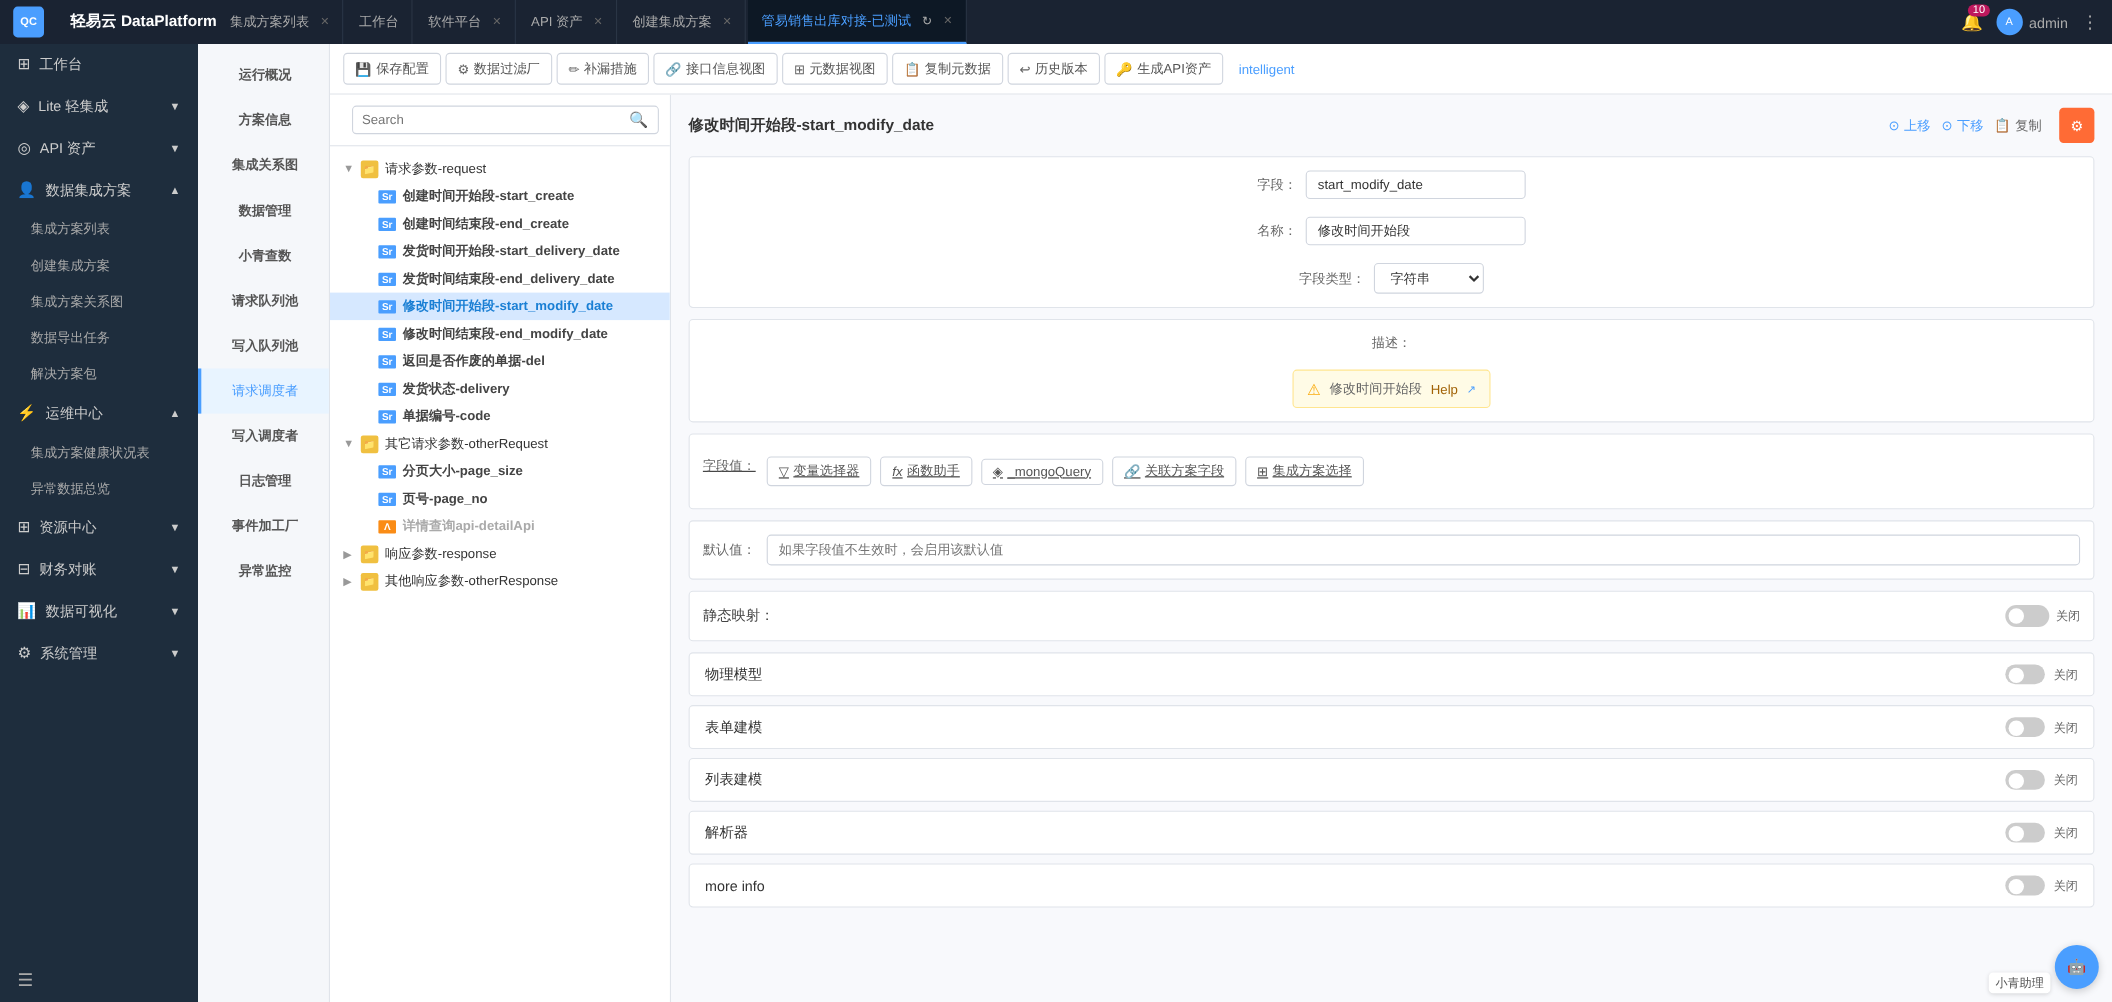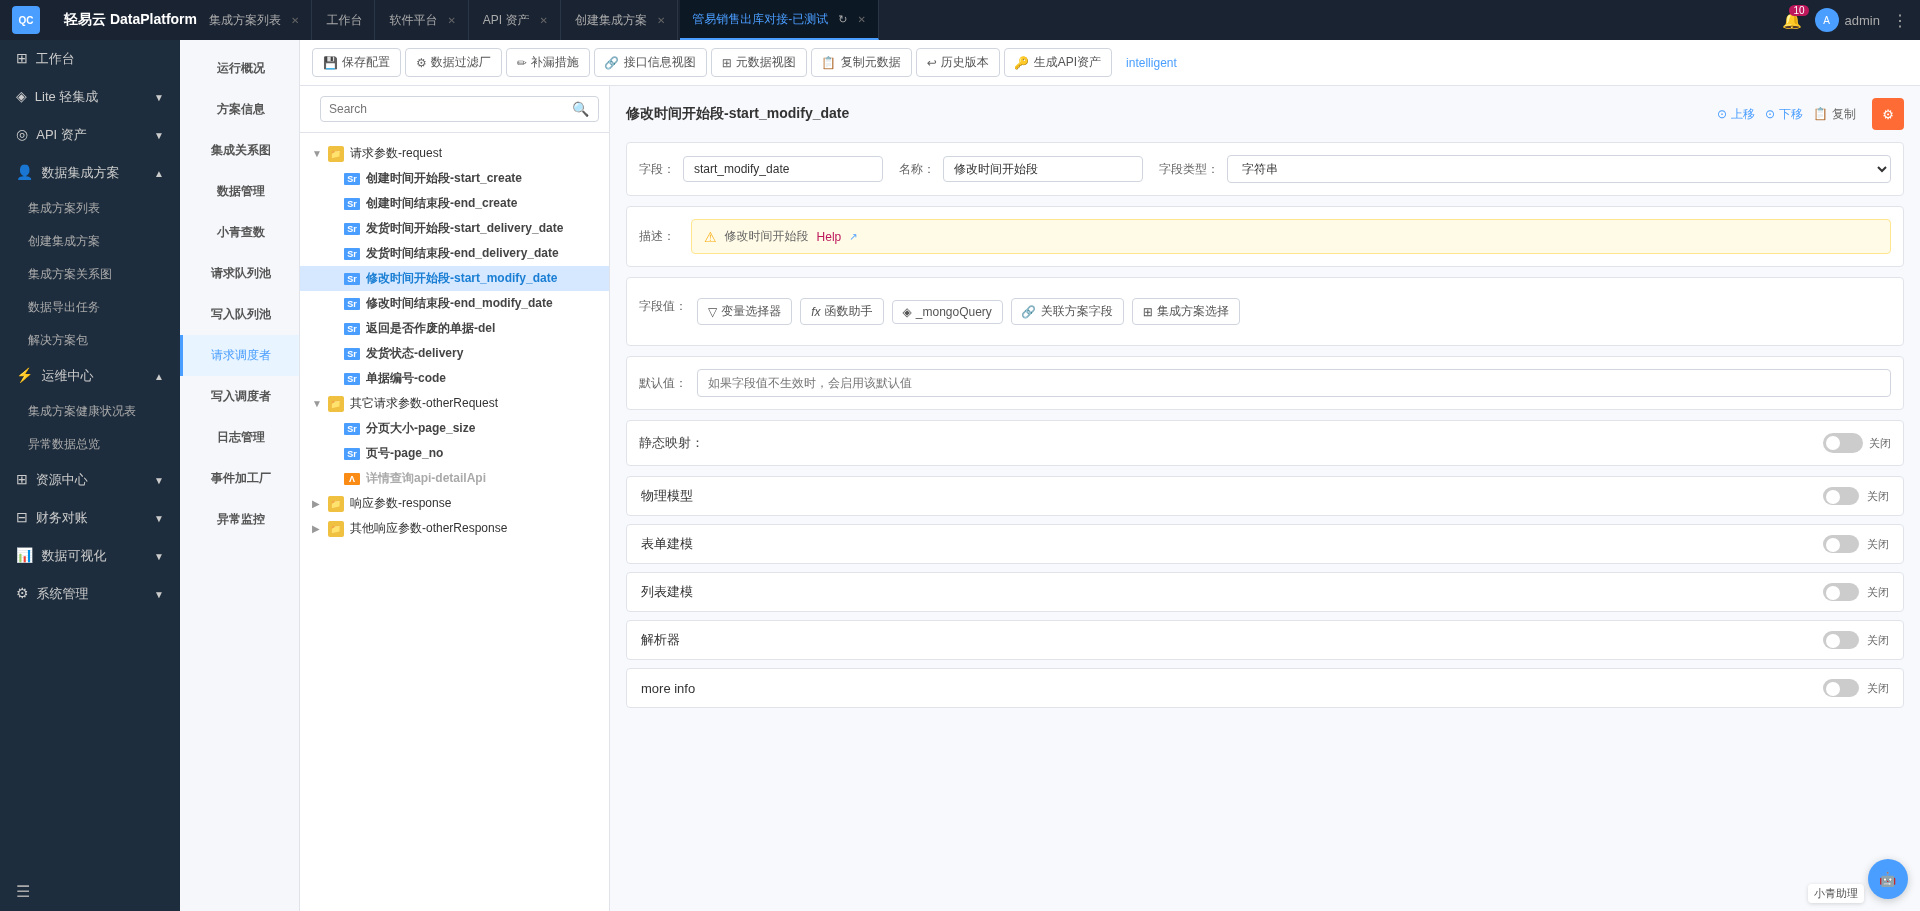--- a/index.html
+++ b/index.html
@@ -77,21 +77,21 @@
     .settings-gear { width: 32px; height: 32px; background: #ff6b35; border-radius: 4px; display: flex; align-items: center; justify-content: center; color: white; cursor: pointer; }
     .form-group { display: flex; align-items: center; gap: 8px; }
     .form-input { border: 1px solid #d0d5de; border-radius: 4px; padding: 5px 10px; font-size: 12px; color: #333; outline: none; background: white; }
     .form-input.wide { width: 200px; }
     .form-select { border: 1px solid #d0d5de; border-radius: 4px; padding: 5px 10px; font-size: 12px; color: #333; outline: none; background: white; min-width: 100px; }
     .form-select.full { width: 100%; }
 
     
     .desc-box { background: #fffbe6; border: 1px solid #ffe58f; border-radius: 4px; padding: 8px 12px; display: flex; align-items: center; gap: 8px; font-size: 12px; color: #666; }
     .desc-icon { color: #faad14; font-size: 14px; }
-    .desc-help { color: #be185d; cursor: pointer; }
+    .desc-help { color: #a16207; cursor: pointer; }
 
     
     .field-value-area { border: 1px solid #d0d5de; border-radius: 4px; background: white; min-height: 60px; padding: 8px; font-size: 12px; color: #bbb; position: relative; }
 
     
     .action-btns-row { display: flex; align-items: center; gap: 8px; padding: 8px 0; }
     .action-btn { display: flex; align-items: center; gap: 4px; padding: 4px 10px; border: 1px solid #d0d5de; border-radius: 4px; font-size: 12px; color: #555; background: white; cursor: pointer; }
 
     
     .default-val-input { width: 100%; border: 1px solid #d0d5de; border-radius: 4px; padding: 6px 10px; font-size: 12px; color: #404040; background: white; outline: none; }
@@ -111,21 +111,21 @@
 
     
     .assistant-bubble { position: fixed; bottom: 12px; right: 12px; width: 40px; height: 40px; background: #4a9eff; border-radius: 50%; display: flex; align-items: center; justify-content: center; color: white; font-size: 18px; cursor: pointer; box-shadow: 0 2px 8px rgba(0,0,0,0.2); z-index: 200; }
 
     
     ::-webkit-scrollbar { width: 6px; height: 6px; }
     ::-webkit-scrollbar-track { background: #f0f2f5; }
     ::-webkit-scrollbar-thumb { background: #c0c4cc; border-radius: 3px; }
 
     .form-section { background: white; border: 1px solid #e0e4ea; border-radius: 4px; padding: 12px; margin-bottom: 10px; }
-    .form-row-inline { display: flex; align-items: center; gap: 16px; width: 100%; }
+    .form-row-inline { display: flex; align-items: center; gap: 16px; width: 100%; flex-direction: column; }
     .label-colon { color: #666; font-size: 12px; white-space: nowrap; }
   </style>
 </head>
 <body>
 
 <div class="top-nav">
   <div class="logo-area">
     <div class="logo-icon">QC</div>
     <span>轻易云 DataPlatform</span>
   </div>
@@ -422,21 +422,21 @@
             <div class="desc-box" style="flex:1;">
               <span class="desc-icon">⚠</span>
               <span>修改时间开始段</span>
               <span class="desc-help">Help</span>
               <span style="color:#4a9eff;font-size:10px;">↗</span>
             </div>
           </div>
         </div>
 
         <div class="form-section">
-          <div style="display:flex;align-items:flex-start;gap:8px;">
+          <div style="display:flex;align-items:flex-start;gap:8px;text-decoration:underline;">
             <span class="label-colon" style="padding-top:8px;min-width:50px;">字段值：</span>
             <div style="flex:1;">
               <div class="action-btns-row">
                 <button class="action-btn">
                   <span>▽</span>
                   <span>变量选择器</span>
                 </button>
                 <button class="action-btn">
                   <span style="font-style:italic;">fx</span>
                   <span>函数助手</span>

